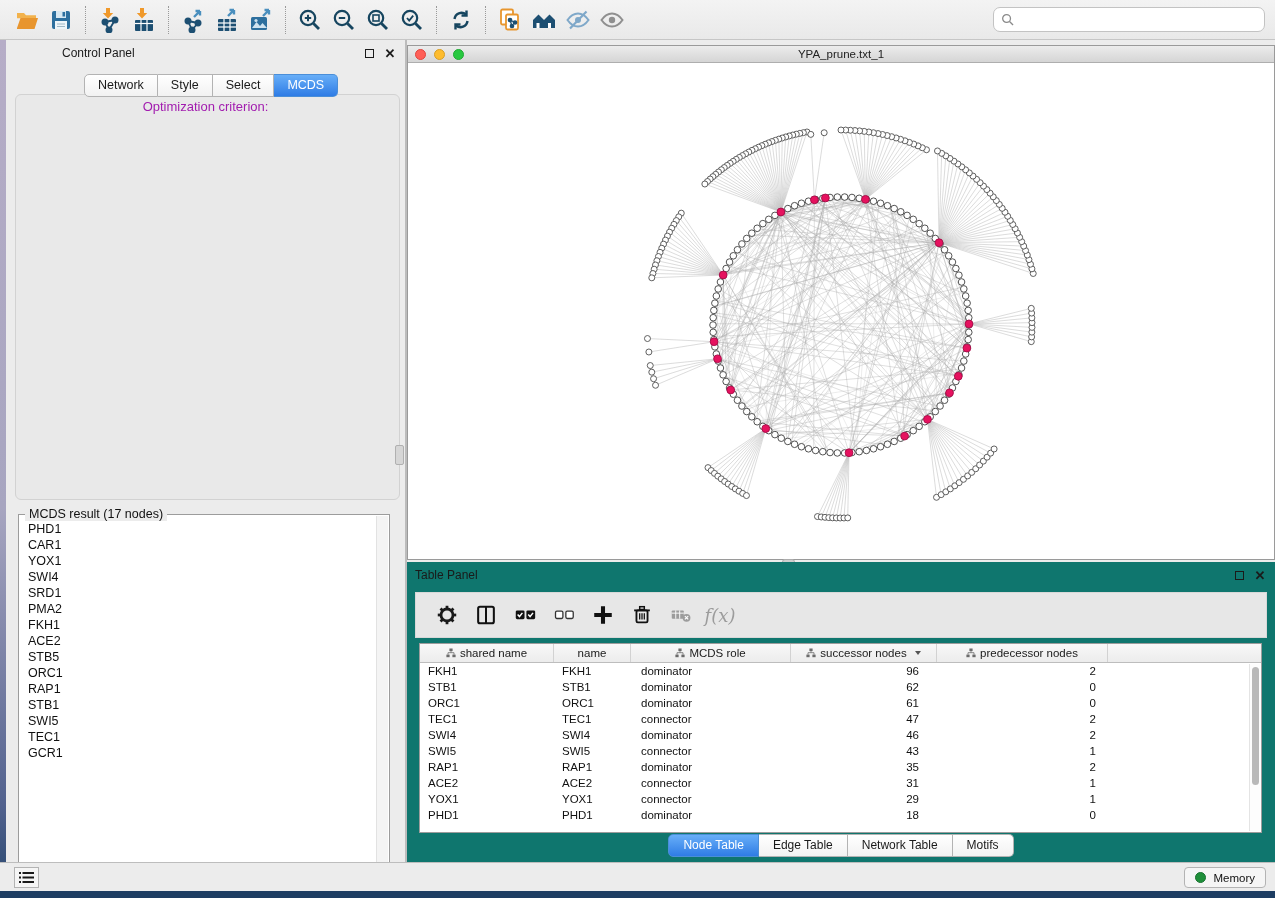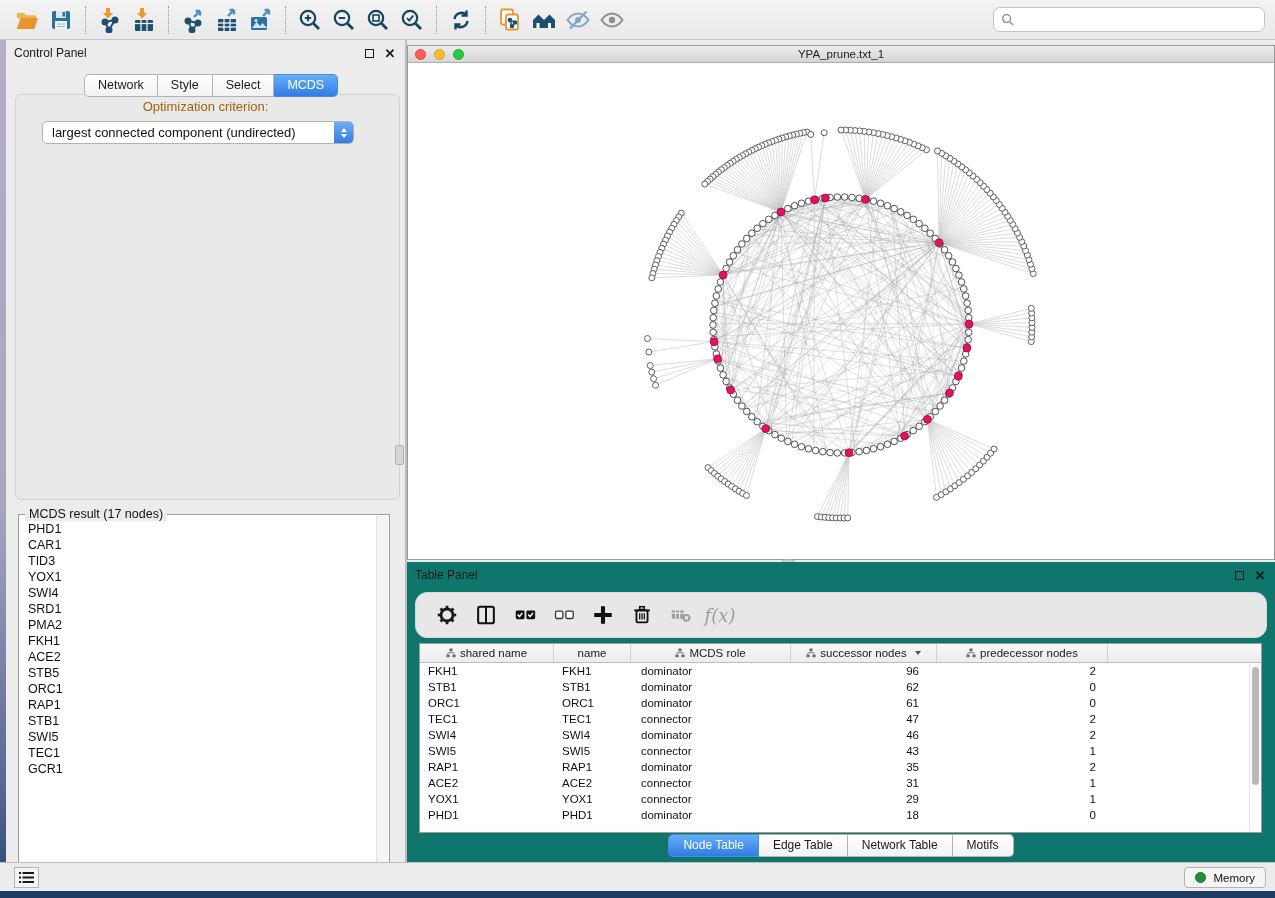--- a/index.html
+++ b/index.html
@@ -17,38 +17,38 @@
     border-radius:7px; display:flex; align-items:center; padding:0 7px; }
   .searchbox svg { width:13px; height:13px; flex:0 0 auto; }
   .searchbox input { border:none; outline:none; flex:1; font-size:12px; margin-left:5px; background:transparent; }
 
   
   .left-strip { position:absolute; left:0; top:40px; width:6px; height:851px;
     background:linear-gradient(#b6adc7,#a7a5c0 55%,#52628e 90%,#27476e); }
   .bottom-strip { position:absolute; left:0; top:891px; width:1275px; height:7px; background:#1d3d62; }
 
   
-  .cpanel { position:absolute; left:6px; top:40px; width:399px; height:822px; background:#ececec; }
+  .cpanel { position:absolute; left:6px; top:40px; width:399px; height:822px; background:#ececec;padding-left:48px; }
   .panel-head { height:26px; display:flex; align-items:center; padding:0 8px; }
   .panel-title { font-size:12px; color:#1a1a1a; }
   .panel-head .spacer { flex:1; }
   .wbtn { width:14px; height:14px; display:flex; align-items:center; justify-content:center; margin-left:7px; color:#1a1a1a; }
   .float-glyph { width:9px; height:9px; border:1.6px solid #1a1a1a; display:inline-block; }
   .x-glyph { font-size:13px; font-weight:bold; line-height:1; }
 
   .cp-tabs { position:absolute; left:78px; top:34px; display:flex; }
   .seg-tab { border:1px solid #b3b3b3; border-left:none; background:linear-gradient(#ffffff,#f2f2f2);
     font-size:12.5px; color:#1a1a1a; padding:3px 13px 4px; }
   .seg-tab:first-child { border-left:1px solid #b3b3b3; border-radius:5px 0 0 5px; }
   .seg-tab:last-child { border-radius:0 5px 5px 0; }
   .seg-tab.active { background:linear-gradient(#67aef8,#2f7ce5); color:#fff; border-color:#4a8ed8; }
 
   .cp-body { position:absolute; left:9px; top:54px; width:385px; height:406px;
     background:#e9e9e9; border:1px solid #d2d2d2; border-radius:6px; }
-  .opt-label { position:absolute; left:0; top:59px; width:100%; text-align:center; font-size:13px; color:#a16207; }
+  .opt-label { position:absolute; left:0; top:59px; width:100%; text-align:center; font-size:13px; color:#a21caf; }
   .selectbox { position:absolute; left:36px; top:81px; width:312px; height:23px; background:#fff;
     border:1px solid #b2b2b2; border-radius:5px; display:flex; align-items:center; overflow:hidden; }
   .selectbox .sel-txt { flex:1; font-size:13px; color:#111; padding:0 9px; white-space:nowrap; }
   .stepper { width:19px; height:23px; background:linear-gradient(#71b1f4,#3579e2); display:flex;
     flex-direction:column; align-items:center; justify-content:center; gap:2px; }
   .tri-up { width:0; height:0; border-left:3.5px solid transparent; border-right:3.5px solid transparent; border-bottom:4.5px solid #fff; }
   .tri-dn { width:0; height:0; border-left:3.5px solid transparent; border-right:3.5px solid transparent; border-top:4.5px solid #fff; }
   .cp-buttons { position:absolute; left:0; top:118px; width:100%; display:flex; justify-content:center; gap:13px; }
   .btn { border:1px solid #b4b4b4; border-radius:5px; background:linear-gradient(#ffffff,#eeeeee);
     font-size:13px; color:#111; padding:3px 15px; font-family:inherit; }
@@ -77,21 +77,21 @@
   .light { width:11px; height:11px; border-radius:50%; }
   .light.red { background:#ff5f57; border:1px solid #e0443e; }
   .light.yellow { background:#febc2e; border:1px solid #d89e24; }
   .light.green { background:#28c840; border:1px solid #1faa33; }
   .net-title { position:absolute; left:0; width:100%; text-align:center; font-size:11.5px; color:#222; }
   .net-canvas { position:relative; width:866px; height:496px; background:#fff; overflow:hidden; }
 
   
   .tpanel { position:absolute; left:407px; top:562px; width:868px; height:300px; background:#0f766e; }
   .tp-toolbar { position:absolute; left:8px; top:30px; width:852px; height:46px;
-    background:#e7e7e7; border:1px solid #d8d8d8; border-radius:12px; display:flex; align-items:center; padding-left:16px; gap:9px; }
+    background:#e7e7e7; border:1px solid #d8d8d8; border-radius:0; display:flex; align-items:center; padding-left:16px; gap:9px; }
   .tico { width:30px; height:30px; display:flex; align-items:center; justify-content:center; }
   .tico svg { width:24px; height:24px; }
   .fx { font-family:"DejaVu Serif", serif; font-style:italic; font-size:18px; color:#9c9c9c; }
 
   .tablebox { position:absolute; left:12px; top:81px; width:843px; height:190px;
     background:#fff; border:1px solid #9c9c9c; }
   .thead { display:flex; height:19px; background:linear-gradient(#f8f8f8,#ececec); border-bottom:1px solid #bdbdbd; }
   .th { display:flex; align-items:center; justify-content:center; gap:4px; font-size:11.5px; color:#1a1a1a;
     border-right:1px solid #d2d2d2; position:relative; }
   .th svg { width:10px; height:10px; }
@@ -301,34 +301,26 @@
       <span class="wbtn x-glyph">✕</span>
     </div>
     <div class="cp-body"></div>
     <div class="cp-tabs">
       <div class="seg-tab">Network</div>
       <div class="seg-tab">Style</div>
       <div class="seg-tab">Select</div>
       <div class="seg-tab active">MCDS</div>
     </div>
     <div class="opt-label">Optimization criterion:</div>
-    <div class="selectbox">
-      <span class="sel-txt">largest connected component (undirected)</span>
-      <span class="stepper">
-          <span class="tri-up"></span>
-          <span class="tri-dn"></span>
-        </span>
-    </div>
     <div class="mcds-group">
       <span class="mcds-legend">MCDS result (17 nodes)</span>
       <div class="mcds-list">
 
       <div class="mcds-item">PHD1</div>
           <div class="mcds-item">CAR1</div>
-          <div class="mcds-item">TID3</div>
           <div class="mcds-item">YOX1</div>
           <div class="mcds-item">SWI4</div>
           <div class="mcds-item">SRD1</div>
           <div class="mcds-item">PMA2</div>
           <div class="mcds-item">FKH1</div>
           <div class="mcds-item">ACE2</div>
           <div class="mcds-item">STB5</div>
           <div class="mcds-item">ORC1</div>
           <div class="mcds-item">RAP1</div>
           <div class="mcds-item">STB1</div>

